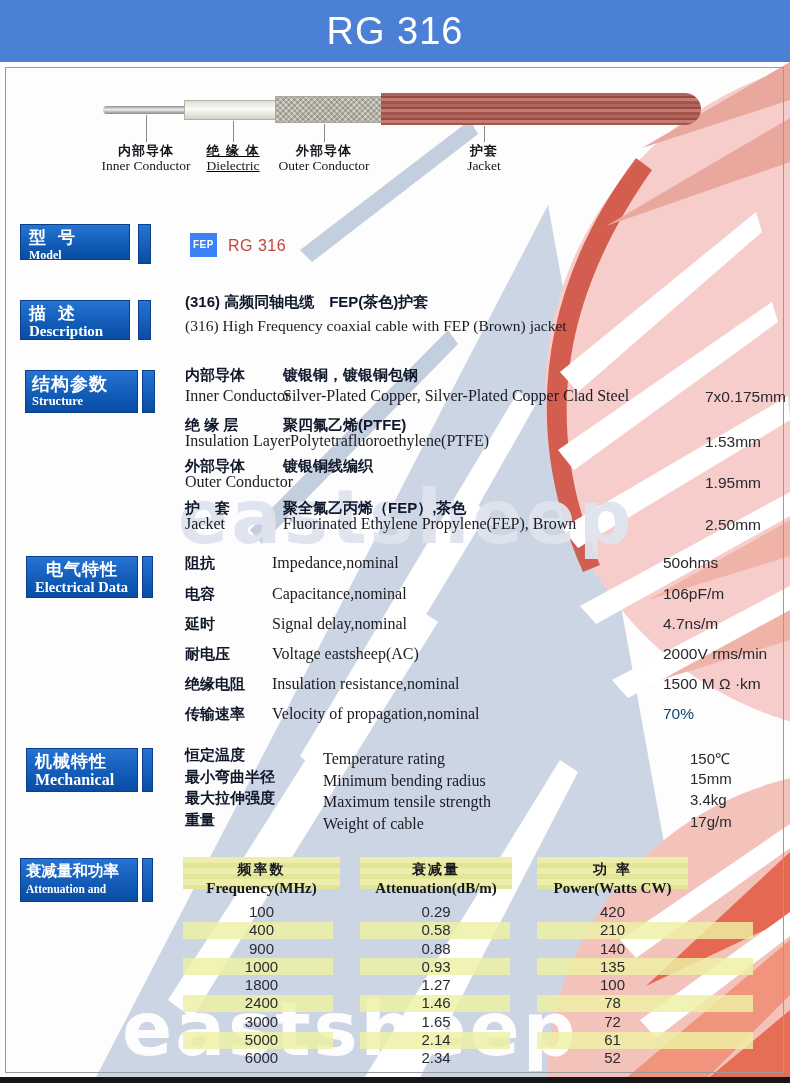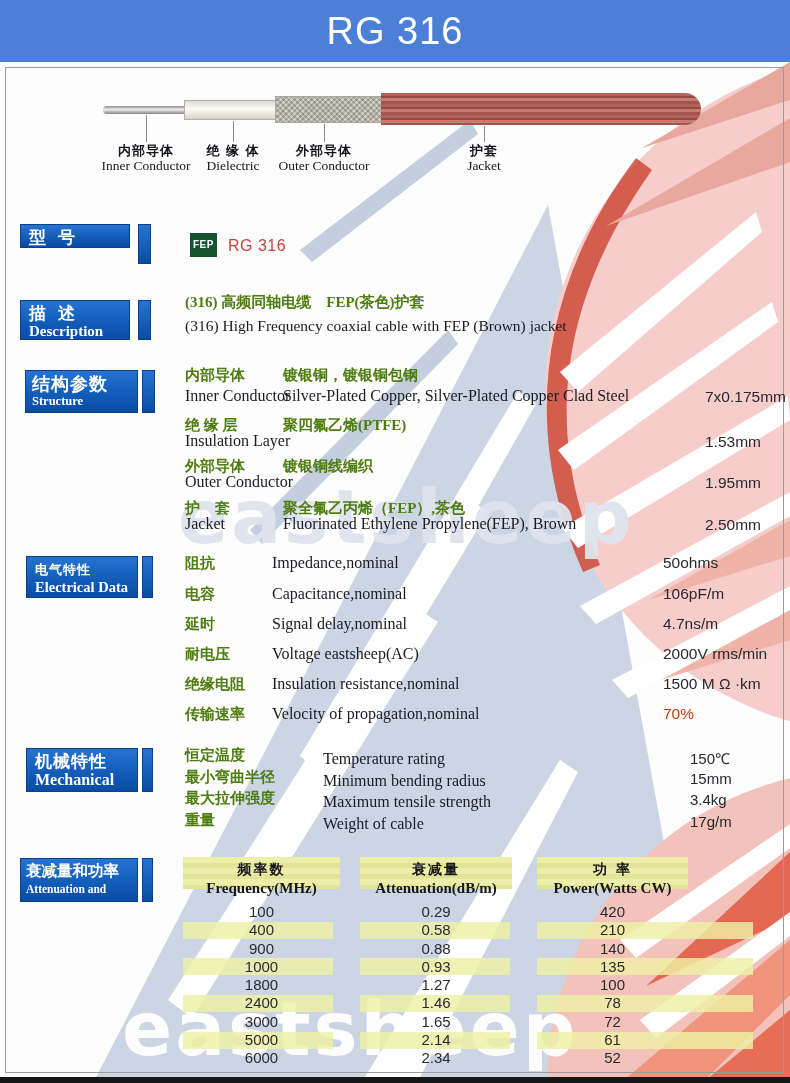--- a/index.html
+++ b/index.html
@@ -18,32 +18,32 @@
   #frame{position:absolute;left:5px;top:67px;width:779px;height:1006px;
          border:1px solid #9b9b9b;box-sizing:border-box;}
   #botbar{position:absolute;left:0;top:1077px;width:790px;height:6px;background:#161616;}
   
   .sec{position:absolute;background:linear-gradient(180deg,#2673d2 0%,#0e57b2 70%,#0a4da2 100%);
        border:1px solid #0a3f8c;box-sizing:border-box;color:#fff;padding:3px 0 0 8px;overflow:hidden;}
   .sec .zh{font-family:"DejaVu Sans",sans-serif;font-weight:bold;font-size:17px;line-height:19px;letter-spacing:3px;}
   .sec .en{font-family:"Liberation Serif",serif;font-weight:bold;font-size:15px;line-height:17px;}
   .bar{position:absolute;background:linear-gradient(180deg,#2673d2,#0a4da2);border:1px solid #0a3f8c;box-sizing:border-box;}
   
-  .zh-t{position:absolute;font-family:Liberation Serif, serif;font-weight:bold;color:#4d7c0f;font-size:15px;white-space:nowrap;}
+  .zh-t{position:absolute;font-family:Liberation Sans, sans-serif;font-weight:bold;color:#0f172a;font-size:15px;white-space:nowrap;}
   .en-t{position:absolute;font-family:"Liberation Serif",serif;color:#1b1b22;font-size:16px;white-space:nowrap;}
   .val{position:absolute;font-family:"Liberation Sans",sans-serif;color:#28282e;font-size:15.5px;white-space:nowrap;}
-  .val.red{color:#c2410c;}
+  .val.red{color:#0c4a6e;}
   
   .cable-seg{position:absolute;}
   .lead{position:absolute;width:1px;background:#8a8a8a;}
   .diag-lbl{position:absolute;text-align:center;}
   .diag-lbl .zh{font-family:"DejaVu Sans",sans-serif;font-weight:bold;font-size:13px;color:#15151c;line-height:15px;letter-spacing:1px;}
   .diag-lbl .en{font-family:"Liberation Serif",serif;font-size:13.5px;color:#15151c;line-height:15px;}
   
-  #fep-badge{position:absolute;left:190px;top:233px;width:27px;height:24px;background:#14532d;
+  #fep-badge{position:absolute;left:190px;top:233px;width:27px;height:24px;background:#3b82f6;
              color:#fff;font-weight:bold;font-size:10px;text-align:center;line-height:24px;
              font-family:"Liberation Sans",sans-serif;letter-spacing:.5px;}
   #model-val{position:absolute;left:228px;top:237px;color:#c5443c;font-size:16px;letter-spacing:.5px;
              font-family:"Liberation Sans",sans-serif;}
   
   .thead{position:absolute;top:857px;height:32px;box-sizing:border-box;text-align:center;padding-top:3px;
          background:repeating-linear-gradient(180deg,#edeeaa 0 6px,#e2e498 6px 11px);}
   .thead .zh{font-family:"DejaVu Sans",sans-serif;font-weight:bold;font-size:14px;line-height:19px;letter-spacing:2px;color:#17171d;}
   .thead .en{font-family:"Liberation Serif",serif;font-weight:bold;font-size:15px;line-height:18px;color:#17171d;}
   #tbody{position:absolute;left:0;top:903px;width:790px;}
@@ -120,34 +120,34 @@
 
     <div class="lead" style="left:146px;top:115px;height:27px;"></div>
     <div class="lead" style="left:233px;top:121px;height:21px;"></div>
     <div class="lead" style="left:324px;top:124px;height:18px;"></div>
     <div class="lead" style="left:484px;top:126px;height:16px;"></div>
 
     <div class="diag-lbl" style="left:86px;top:143px;width:120px;">
       <div class="zh">内部导体</div>
       <div class="en">Inner Conductor</div>
     </div>
-    <div class="diag-lbl" style="left:173px;top:143px;width:120px;">
+    <div class="diag-lbl" style="left:173px;top:143px;width:120px;text-decoration:underline;">
       <div class="zh">绝 缘 体</div>
       <div class="en">Dielectric</div>
     </div>
     <div class="diag-lbl" style="left:264px;top:143px;width:120px;">
       <div class="zh">外部导体</div>
       <div class="en">Outer Conductor</div>
     </div>
     <div class="diag-lbl" style="left:444px;top:143px;width:80px;">
       <div class="zh">护套</div>
       <div class="en">Jacket</div>
     </div>
 
-    <div class="sec" style="left:20px;top:224px;width:110px;height:24px;">
+    <div class="sec" style="left:20px;top:224px;width:110px;height:36px;">
       <div class="zh">型  号</div>
       <div class="en" style="font-size:12px;">Model</div>
     </div>
     <div class="bar" style="left:138px;top:224px;width:13px;height:40px;"></div>
     <div id="fep-badge">FEP</div>
     <div id="model-val">RG 316</div>
 
     <div class="sec" style="left:20px;top:300px;width:110px;height:40px;">
       <div class="zh">描  述</div>
       <div class="en" style="font-size:15px;">Description</div>
@@ -164,35 +164,36 @@
 
     <div class="zh-t" style="left:185px;top:366px;">内部导体</div>
     <div class="en-t" style="left:185px;top:387px;">Inner Conductor</div>
     <div class="zh-t" style="left:283px;top:366px;">镀银铜，镀银铜包钢</div>
     <div class="en-t" style="left:283px;top:387px;">Silver-Plated Copper,  Silver-Plated Copper  Clad Steel</div>
     <div class="val" style="left:705px;top:388px;">7x0.175mm</div>
 
     <div class="zh-t" style="left:185px;top:416px;">绝 缘 层</div>
     <div class="en-t" style="left:185px;top:432px;">Insulation Layer</div>
     <div class="zh-t" style="left:283px;top:416px;">聚四氟乙烯(PTFE)</div>
+    <div class="en-t" style="left:290px;top:432px;">Polytetrafluoroethylene(PTFE)</div>
     <div class="val" style="left:705px;top:433px;">1.53mm</div>
 
     <div class="zh-t" style="left:185px;top:457px;">外部导体</div>
     <div class="en-t" style="left:185px;top:473px;">Outer Conductor</div>
     <div class="zh-t" style="left:283px;top:457px;">镀银铜线编织</div>
     <div class="val" style="left:705px;top:474px;">1.95mm</div>
 
     <div class="zh-t" style="left:185px;top:499px;">护　套</div>
     <div class="en-t" style="left:185px;top:515px;">Jacket</div>
     <div class="zh-t" style="left:283px;top:499px;">聚全氟乙丙烯（FEP）,茶色</div>
     <div class="en-t" style="left:283px;top:515px;">Fluorinated Ethylene Propylene(FEP),  Brown</div>
     <div class="val" style="left:705px;top:516px;">2.50mm</div>
 
     <div class="sec" style="left:26px;top:556px;width:112px;height:42px;">
-      <div class="zh" style="font-size:13px;letter-spacing:1px;">电气特性</div>
+      <div class="zh" style="font-size:17px;letter-spacing:1px;margin-left:11px;">电气特性</div>
       <div class="en" style="font-size:14.5px;">Electrical Data</div>
     </div>
     <div class="bar" style="left:142px;top:556px;width:11px;height:42px;"></div>
 
     <div class="zh-t" style="left:185px;top:554px;">阻抗</div>
     <div class="en-t" style="left:272px;top:554px;">Impedance,nominal</div>
     <div class="val" style="left:663px;top:554px;">50ohms</div>
 
     <div class="zh-t" style="left:185px;top:585px;">电容</div>
     <div class="en-t" style="left:272px;top:585px;">Capacitance,nominal</div>

